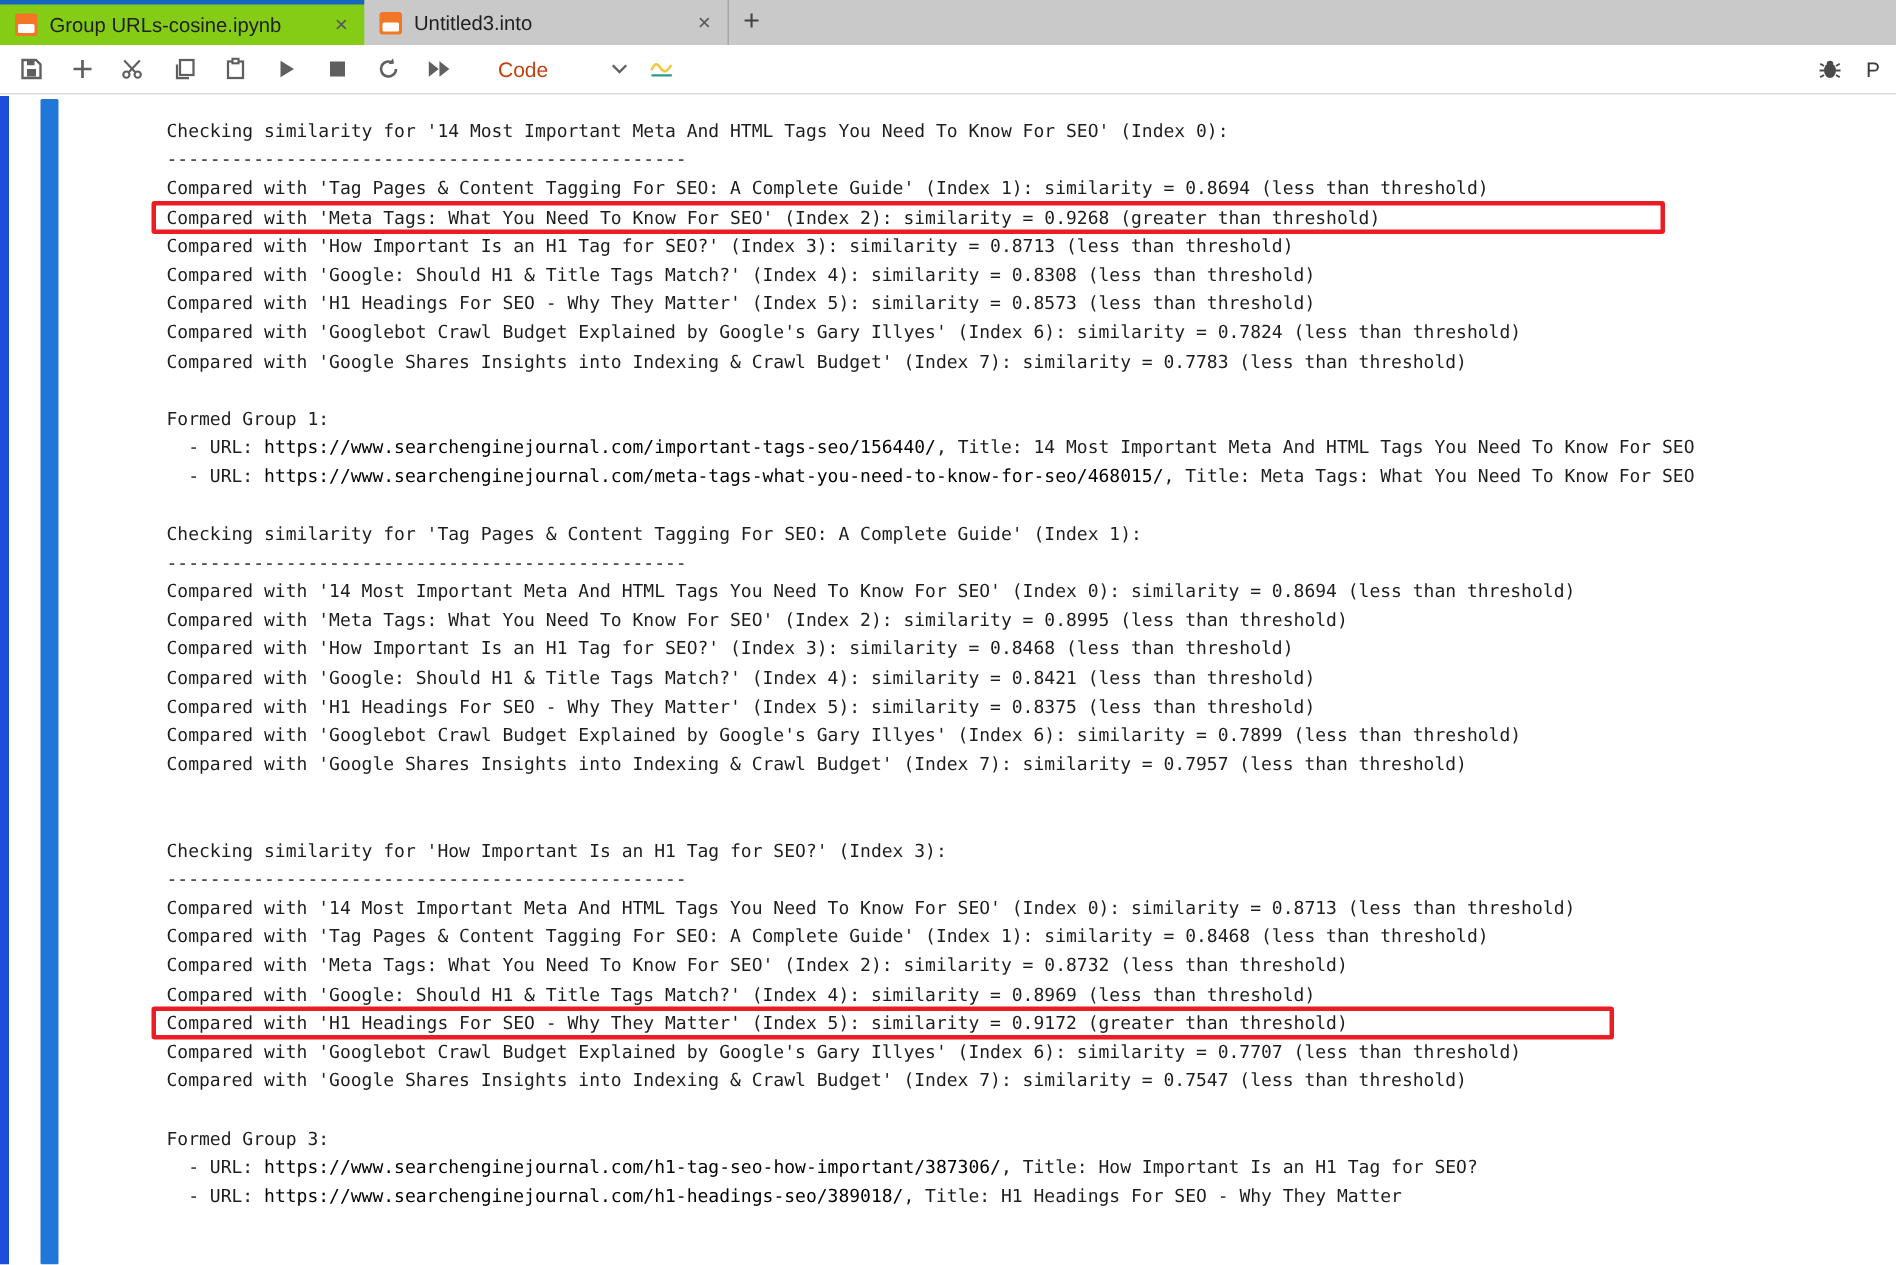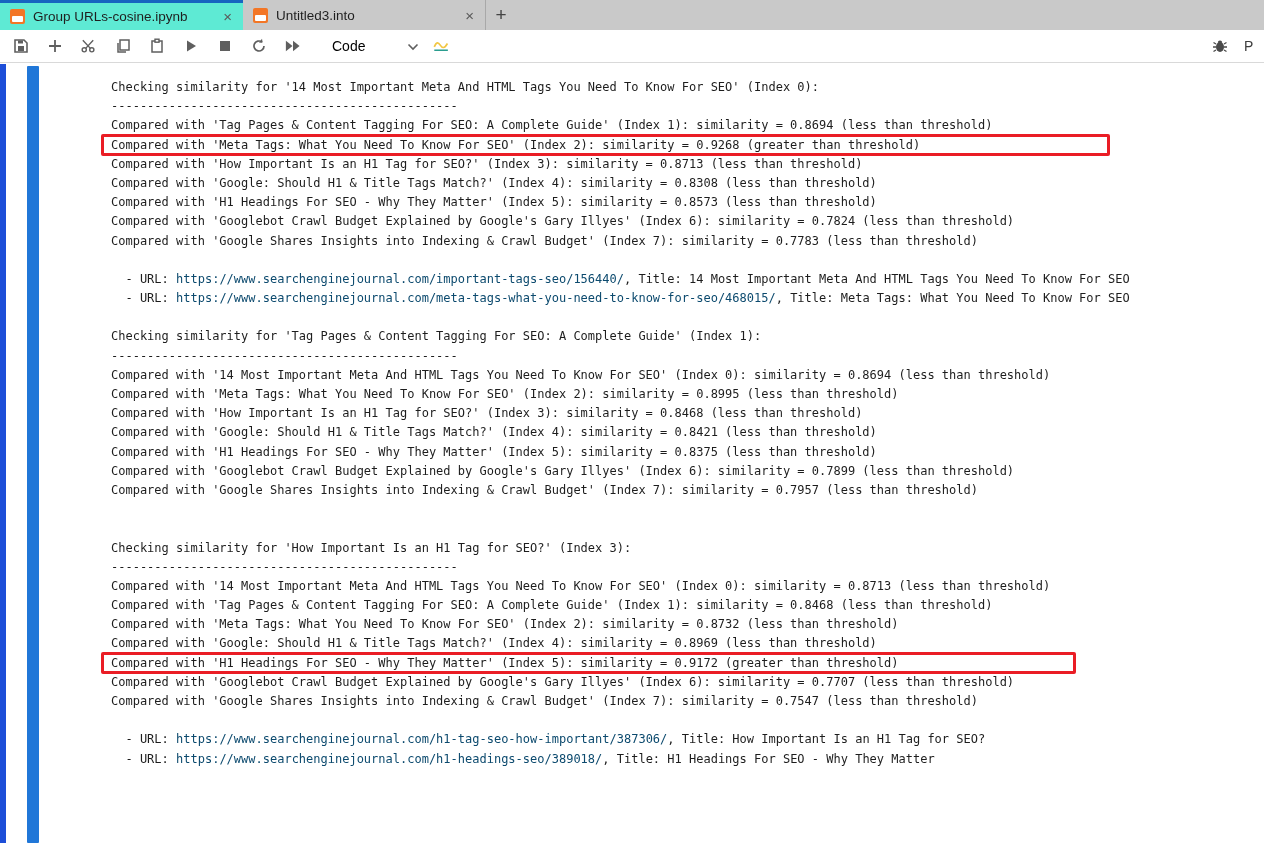--- a/index.html
+++ b/index.html
@@ -2,45 +2,45 @@
 <html><head>
 <meta charset="utf-8">
 <style>
   * { margin:0; padding:0; box-sizing:border-box; }
   html,body { width:1264px; height:843px; overflow:hidden; background:#fff; }
   .window { position:relative; width:1264px; height:843px; font-family:"Liberation Sans", sans-serif; }
 
   
   .tabbar { position:absolute; top:0; left:0; width:1264px; height:30px; background:#c9c9c9; display:flex; align-items:stretch; }
   .tab { display:flex; align-items:center; width:243px; padding:0 8px 0 10px; font-size:13.5px; color:#1f1f1f; position:relative; cursor:default; }
-  .tab.active { background:#5eead4; border-top:3px solid #1665c0; }
+  .tab.active { background:#84cc16; border-top:3px solid #1665c0; }
   .tab.inactive { background:#c9c9c9; border-right:1px solid #a8a8a8; }
   .favicon { width:15px; height:15px; background:#f37626; border-radius:2px; margin-right:8px; flex:0 0 auto; position:relative; }
   .favicon::after { content:""; position:absolute; left:2px; right:2px; bottom:2px; height:6px; background:#ffffff; border-radius:1px; }
   .tab-title { flex:1; white-space:nowrap; overflow:hidden; }
   .tab-close { font-size:15px; color:#5a5a5a; margin-left:6px; padding:0 3px; cursor:pointer; }
   .newtab { width:30px; display:flex; align-items:center; justify-content:center; font-size:19px; color:#444; cursor:pointer; }
 
   
   .toolbar { position:absolute; top:30px; left:0; width:1264px; height:33px; background:#fff; border-bottom:1px solid #d9d9d9; display:flex; align-items:center; padding:0 10px 0 12px; }
   .tbtn { width:17px; height:17px; margin-right:17px; display:flex; align-items:center; justify-content:center; cursor:pointer; flex:0 0 auto; }
   .tbtn svg { display:block; }
   .celltype { display:flex; align-items:center; margin-left:14px; margin-right:14px; cursor:pointer; }
-  .celltype .ct-label { font-size:14px; color:#000000; }
+  .celltype .ct-label { font-size:14px; color:#c2410c; }
   .celltype .chev { margin-left:42px; }
   .right-group { margin-left:auto; display:flex; align-items:center; }
   .kernel-partial { font-size:14px; color:#3c3c3c; margin-left:16px; width:10px; overflow:hidden; white-space:nowrap; }
 
   
   .content { position:absolute; top:64px; left:0; width:1264px; height:779px; background:#fff; border-left:6px solid #1d4ed8; }
   .cell-indicator { position:absolute; left:21px; top:2px; bottom:0; width:12px; background:#2077d8; border-radius:1px; }
   .output { position:absolute; left:0; top:0; right:0; bottom:0; padding:14px 0 0 105px;
             font-family:"DejaVu Sans Mono","Liberation Mono",monospace; font-size:12px; color:#1d1d1d; }
   .line { height:19.2px; line-height:19.2px; white-space:pre; position:relative; }
-  .url { color:#0c4a6e; text-decoration:none; cursor:pointer; }
+  .url { color:#000000; text-decoration:none; cursor:pointer; }
   .hlbox { position:absolute; left:-10px; top:-2px; height:22px; border:3px solid #ea1d25; border-radius:2px; pointer-events:none; }
 </style>
 </head>
 <body>
 
 <div class="window">
 
   <div class="tabbar">
     <div class="tab active">
       <span class="favicon"></span>
@@ -141,20 +141,21 @@
         <div class="line">Checking similarity for '14 Most Important Meta And HTML Tags You Need To Know For SEO' (Index 0):</div>
         <div class="line">------------------------------------------------</div>
         <div class="line">Compared with 'Tag Pages &amp; Content Tagging For SEO: A Complete Guide' (Index 1): similarity = 0.8694 (less than threshold)</div>
         <div class="line">Compared with 'Meta Tags: What You Need To Know For SEO' (Index 2): similarity = 0.9268 (greater than threshold)<span class="hlbox" style="width: 1009px;"></span></div>
         <div class="line">Compared with 'How Important Is an H1 Tag for SEO?' (Index 3): similarity = 0.8713 (less than threshold)</div>
         <div class="line">Compared with 'Google: Should H1 &amp; Title Tags Match?' (Index 4): similarity = 0.8308 (less than threshold)</div>
         <div class="line">Compared with 'H1 Headings For SEO - Why They Matter' (Index 5): similarity = 0.8573 (less than threshold)</div>
         <div class="line">Compared with 'Googlebot Crawl Budget Explained by Google's Gary Illyes' (Index 6): similarity = 0.7824 (less than threshold)</div>
         <div class="line">Compared with 'Google Shares Insights into Indexing &amp; Crawl Budget' (Index 7): similarity = 0.7783 (less than threshold)</div>
         <div class="line"></div>
+        <div class="line">Formed Group 1:</div>
         <div class="line"><span>  - URL: </span><span class="url">https://www.searchenginejournal.com/important-tags-seo/156440/</span><span>, Title: 14 Most Important Meta And HTML Tags You Need To Know For SEO</span></div>
         <div class="line"><span>  - URL: </span><span class="url">https://www.searchenginejournal.com/meta-tags-what-you-need-to-know-for-seo/468015/</span><span>, Title: Meta Tags: What You Need To Know For SEO</span></div>
         <div class="line"></div>
         <div class="line">Checking similarity for 'Tag Pages &amp; Content Tagging For SEO: A Complete Guide' (Index 1):</div>
         <div class="line">------------------------------------------------</div>
         <div class="line">Compared with '14 Most Important Meta And HTML Tags You Need To Know For SEO' (Index 0): similarity = 0.8694 (less than threshold)</div>
         <div class="line">Compared with 'Meta Tags: What You Need To Know For SEO' (Index 2): similarity = 0.8995 (less than threshold)</div>
         <div class="line">Compared with 'How Important Is an H1 Tag for SEO?' (Index 3): similarity = 0.8468 (less than threshold)</div>
         <div class="line">Compared with 'Google: Should H1 &amp; Title Tags Match?' (Index 4): similarity = 0.8421 (less than threshold)</div>
         <div class="line">Compared with 'H1 Headings For SEO - Why They Matter' (Index 5): similarity = 0.8375 (less than threshold)</div>
@@ -165,18 +166,19 @@
         <div class="line">Checking similarity for 'How Important Is an H1 Tag for SEO?' (Index 3):</div>
         <div class="line">------------------------------------------------</div>
         <div class="line">Compared with '14 Most Important Meta And HTML Tags You Need To Know For SEO' (Index 0): similarity = 0.8713 (less than threshold)</div>
         <div class="line">Compared with 'Tag Pages &amp; Content Tagging For SEO: A Complete Guide' (Index 1): similarity = 0.8468 (less than threshold)</div>
         <div class="line">Compared with 'Meta Tags: What You Need To Know For SEO' (Index 2): similarity = 0.8732 (less than threshold)</div>
         <div class="line">Compared with 'Google: Should H1 &amp; Title Tags Match?' (Index 4): similarity = 0.8969 (less than threshold)</div>
         <div class="line">Compared with 'H1 Headings For SEO - Why They Matter' (Index 5): similarity = 0.9172 (greater than threshold)<span class="hlbox" style="width: 975px;"></span></div>
         <div class="line">Compared with 'Googlebot Crawl Budget Explained by Google's Gary Illyes' (Index 6): similarity = 0.7707 (less than threshold)</div>
         <div class="line">Compared with 'Google Shares Insights into Indexing &amp; Crawl Budget' (Index 7): similarity = 0.7547 (less than threshold)</div>
         <div class="line"></div>
+        <div class="line">Formed Group 3:</div>
         <div class="line"><span>  - URL: </span><span class="url">https://www.searchenginejournal.com/h1-tag-seo-how-important/387306/</span><span>, Title: How Important Is an H1 Tag for SEO?</span></div>
         <div class="line"><span>  - URL: </span><span class="url">https://www.searchenginejournal.com/h1-headings-seo/389018/</span><span>, Title: H1 Headings For SEO - Why They Matter</span></div>
       </div>
   </div>
 
 </div>
 
 </body></html>

